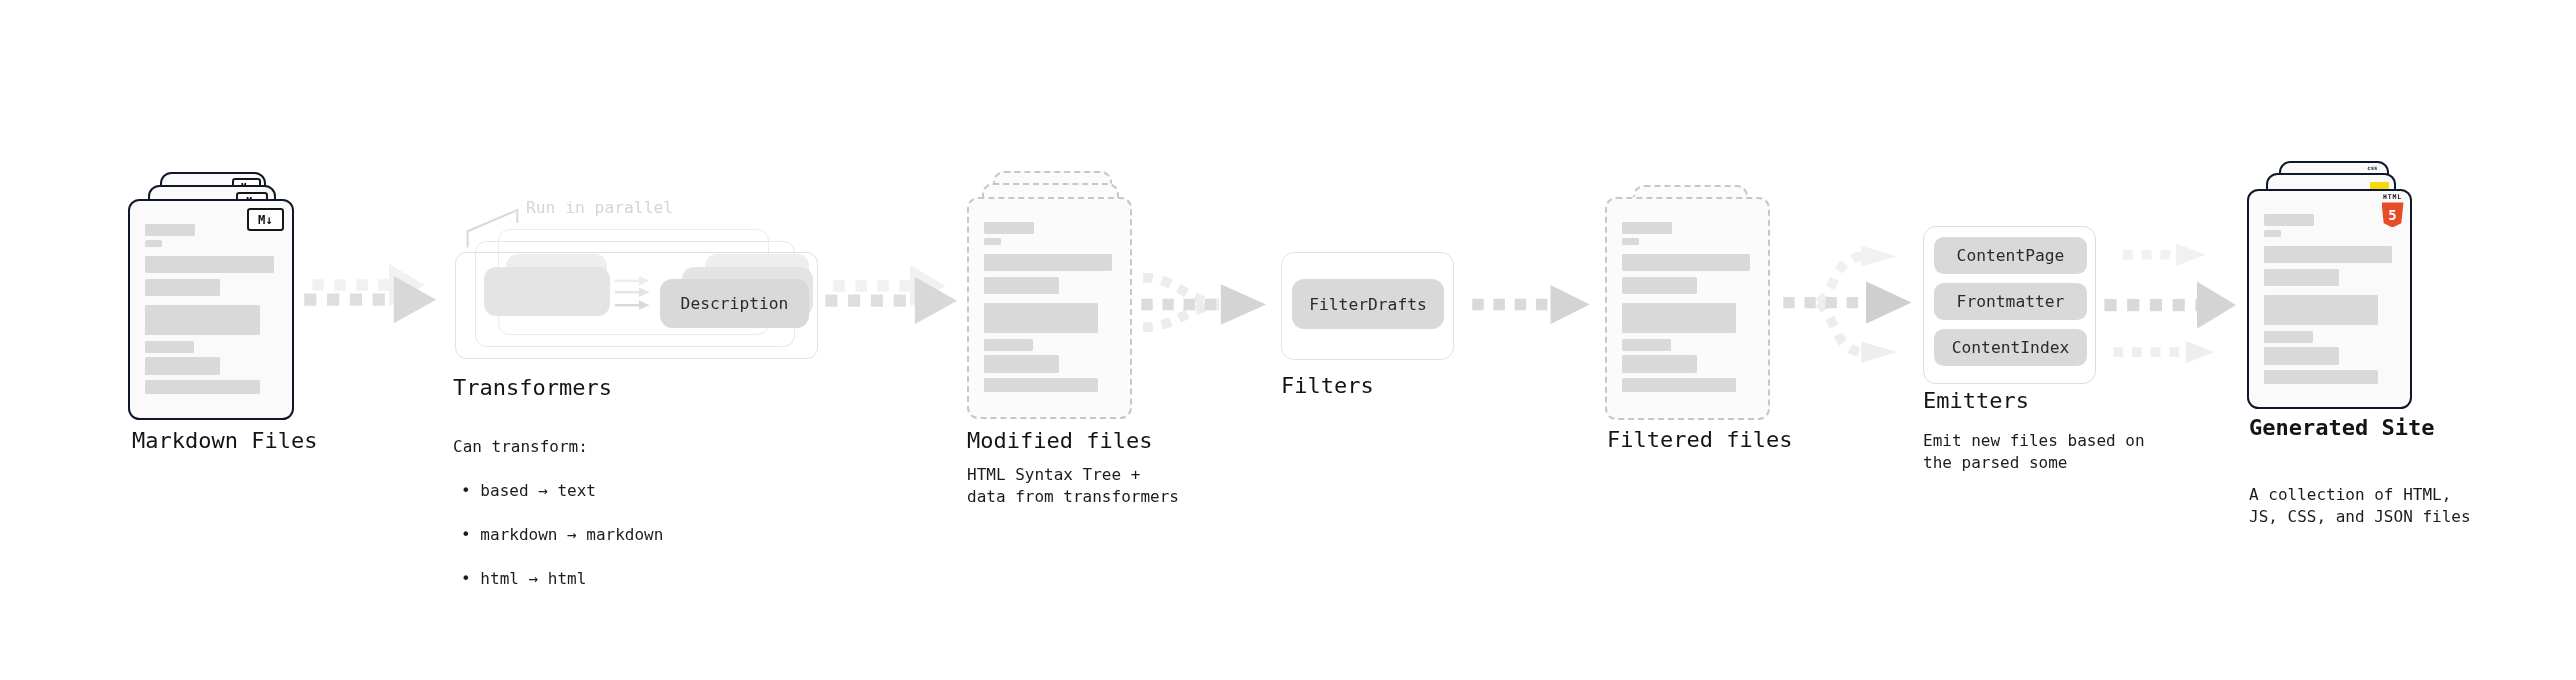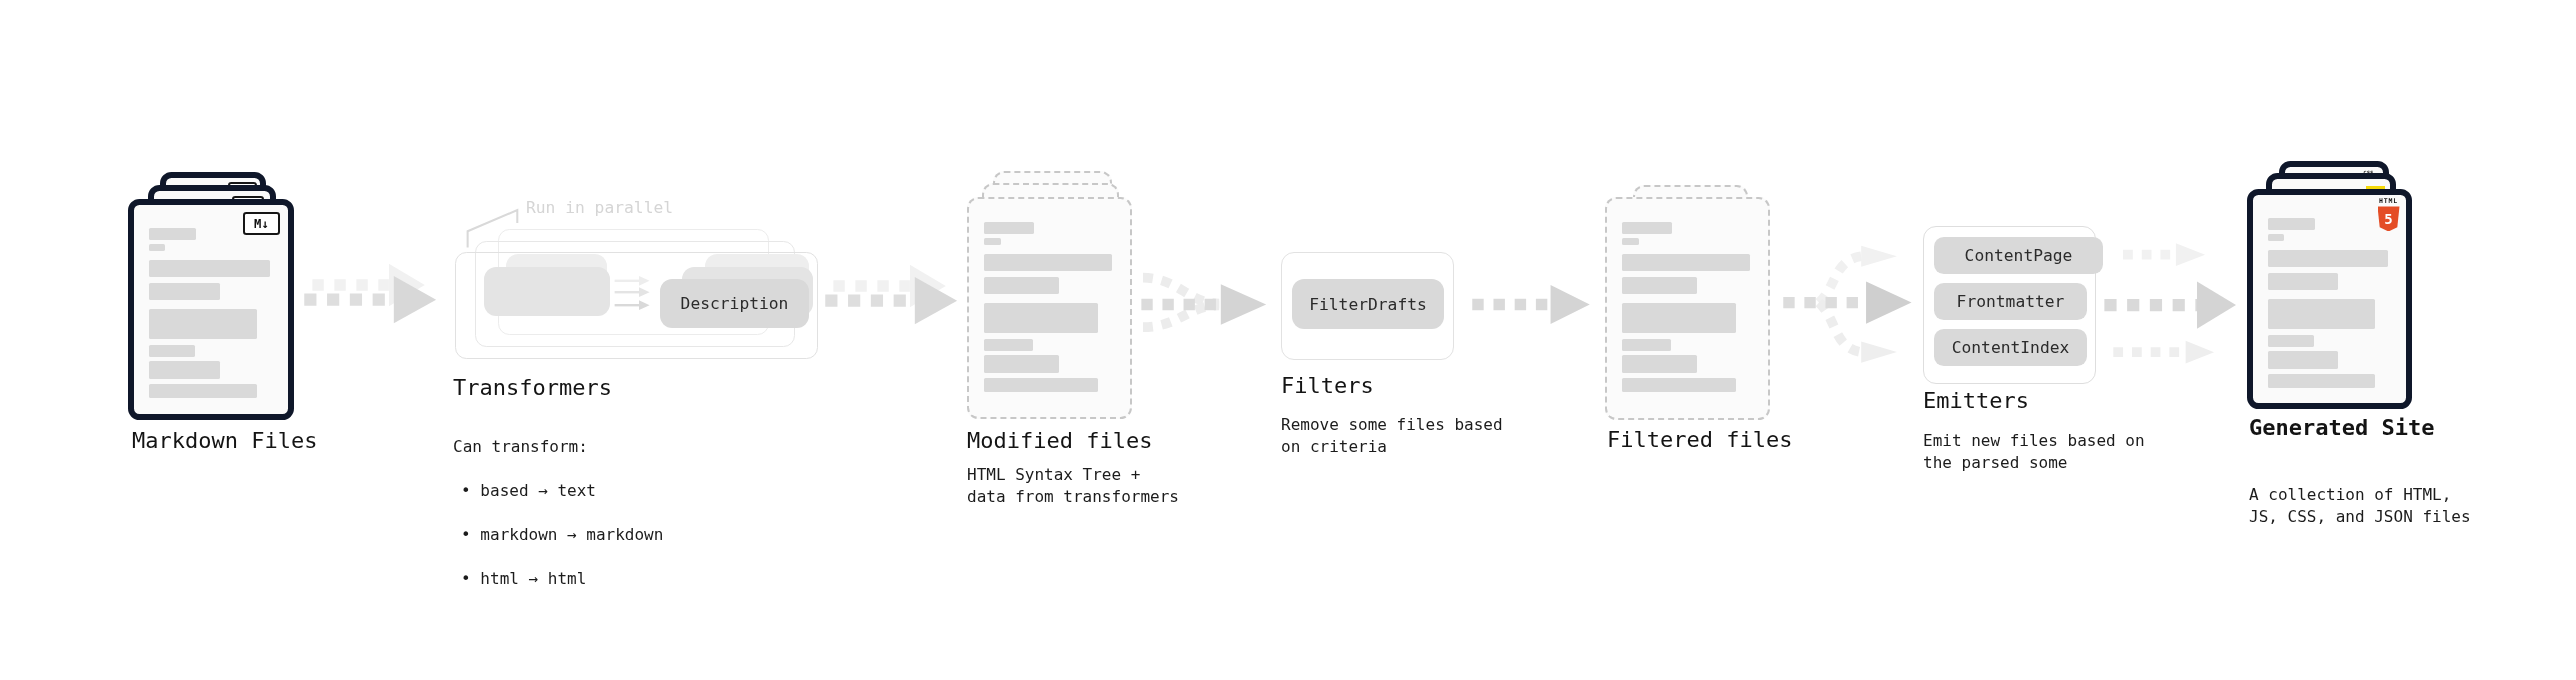--- a/index.html
+++ b/index.html
@@ -1,21 +1,21 @@
 <!DOCTYPE html>
 <html style="font-size:13px"><head>
 <meta charset="utf-8">
 <style>
   html,body{margin:0;padding:0;background:#ffffff;}
   #canvas{
     position:relative;width:2576px;height:681px;background:#ffffff;overflow:hidden;
     font-family:"DejaVu Sans Mono","Liberation Mono",monospace;color:#1c1c1c;
   }
   
-  .file-card{position:absolute;background:#fafafa;border:6px solid #0f172a;border-radius:11.4px;box-sizing:border-box;}
+  .file-card{position:absolute;background:#fafafa;border:2px solid #0f172a;border-radius:11.4px;box-sizing:border-box;}
   .file-card.dashed{border:2px dashed #c7c7c7;background:#fbfbfb;}
   .bars{position:absolute;left:15.4px;right:15.4px;top:23px;}
   .bar{background:#d9d9d9;border-radius:1.6px;}
   
   .md-badge{position:absolute;background:#ffffff;border:2px solid #161616;border-radius:3.3px;
     display:flex;align-items:center;justify-content:center;font-weight:bold;color:#111;}
   .badge-html5{position:absolute;text-align:center;}
   .badge-html5 .word{font-size:6.5px;font-weight:bold;letter-spacing:0.8px;color:#111;line-height:7.3px;}
   .shield{width:22px;height:25px;margin:0.8px auto 0;background:#e44d26;color:#fff;
     clip-path:polygon(0 0,100% 0,90% 83%,50% 100%,10% 83%);
@@ -132,22 +132,20 @@
   <svg style="left:1138px;top:268px;" width="134" height="77" viewBox="0 0 165 95">
     <path d="M6,12 C50,12 62,44 100,44" fill="none" stroke="#ececec" stroke-width="12" stroke-dasharray="12 11"></path>
     <path d="M6,73 C50,73 62,46 100,46" fill="none" stroke="#ececec" stroke-width="12" stroke-dasharray="12 11"></path>
     <line x1="4" y1="45" x2="102" y2="45" stroke="#dbdbdb" stroke-width="14" stroke-dasharray="14 12"></line>
     <polygon points="102,20 102,70 158,45" fill="#d4d4d4"></polygon>
   </svg>
 
   <div class="panel" style="left:1281px;top:252px;width:173px;height:108px;border:1.6px solid #e2e2e2;"></div>
   <div class="pill" style="left:1292px;top:279px;width:152px;height:50px;">FilterDrafts</div>
   <div class="stage-label" style="left:1281px;top:373px;">Filters</div>
-  <div class="stage-caption" style="left:1281px;top:414px;">Remove some files based
-on criteria</div>
 
   <svg style="left:1469px;top:280px;" width="124" height="49" viewBox="0 0 152 60">
     <line x1="4" y1="30" x2="100" y2="30" stroke="#d9d9d9" stroke-width="14" stroke-dasharray="14 12"></line>
     <polygon points="100,6 100,54 148,30" fill="#d4d4d4"></polygon>
   </svg>
 
   <div class="file-card dashed" style="left:1633px;top:185px;width:115px;height:59px;"></div>
   <div class="file-card dashed" style="left:1605px;top:197px;width:165px;height:223px;">
     <div class="bars">
         <div class="bar" style="width: 38%; height: 12.2px; margin-top: 0px;"></div>
@@ -165,21 +163,21 @@
   <svg style="left:1780px;top:236px;" width="134" height="138" viewBox="0 0 165 170">
     <path d="M48,82 C70,62 66,30 100,25" fill="none" stroke="#f0f0f0" stroke-width="12" stroke-dasharray="12 11"></path>
     <polygon points="100,12 100,38 144,25" fill="#f1f1f1"></polygon>
     <path d="M48,82 C70,102 66,138 100,143" fill="none" stroke="#ededed" stroke-width="12" stroke-dasharray="12 11"></path>
     <polygon points="100,130 100,156 144,143" fill="#eeeeee"></polygon>
     <line x1="4" y1="82" x2="106" y2="82" stroke="#dcdcdc" stroke-width="14" stroke-dasharray="14 12"></line>
     <polygon points="106,56 106,108 162,82" fill="#cfcfcf"></polygon>
   </svg>
 
   <div class="panel" style="left:1923px;top:226px;width:173px;height:158px;border:1.6px solid #dedede;"></div>
-  <div class="pill" style="left:1934px;top:237px;width:169px;height:37px;border-radius:9.8px;">ContentPage</div>
+  <div class="pill" style="left:1934px;top:237px;width:153px;height:37px;border-radius:9.8px;">ContentPage</div>
   <div class="pill" style="left:1934px;top:283px;width:153px;height:37px;border-radius:9.8px;">Frontmatter</div>
   <div class="pill" style="left:1934px;top:329px;width:153px;height:37px;border-radius:9.8px;">ContentIndex</div>
   <div class="stage-label" style="left:1923px;top:388px;">Emitters</div>
   <div class="stage-caption" style="left:1923px;top:430px;">Emit new files based on
 the parsed some</div>
 
   <svg style="left:2101px;top:236px;" width="140" height="130" viewBox="0 0 172 160">
     <line x1="27" y1="23" x2="92" y2="23" stroke="#f1f1f1" stroke-width="12" stroke-dasharray="12 11"></line>
     <polygon points="92,9 92,37 128,23" fill="#f1f1f1"></polygon>
     <line x1="4" y1="85" x2="118" y2="85" stroke="#d9d9d9" stroke-width="15" stroke-dasharray="15 13"></line>

